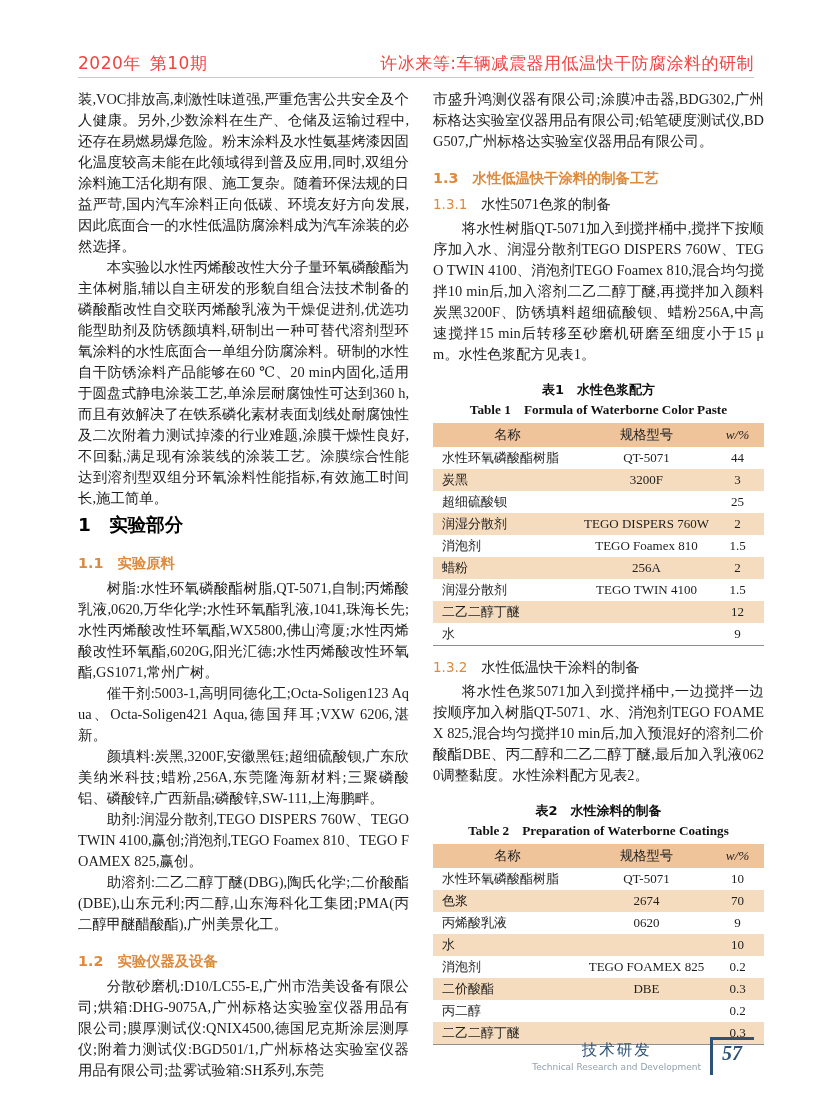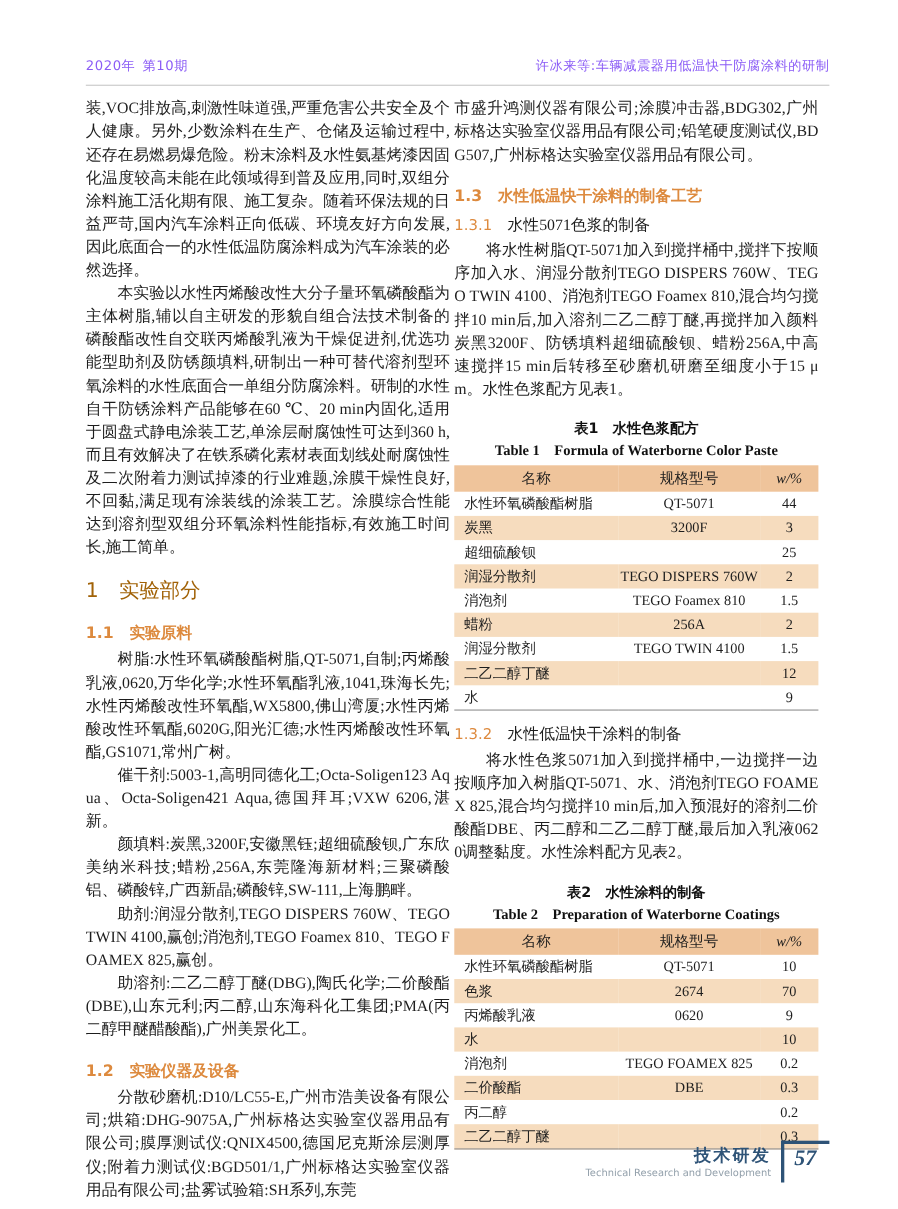--- a/index.html
+++ b/index.html
@@ -10,41 +10,41 @@
     background: #ffffff;
     font-family: "Liberation Serif", "DejaVu Serif", serif;
     color: #1d1d1d;
     overflow: hidden;
   }
   
   .pageheader {
     position: absolute; top: 52px; left: 78px; right: 62px;
     display: flex; justify-content: space-between; align-items: flex-end;
     font-family: "DejaVu Sans", "Liberation Sans", sans-serif;
-    font-size: 12px; color: #8b5cf6; letter-spacing: 0.5px;
+    font-size: 17px; color: #ef4444; letter-spacing: 0.5px;
   }
   .header-rule {
     position: absolute; top: 77px; left: 78px; right: 62px;
     border-top: 1px solid #c8c8c8; height: 0;
   }
   
   .columns {
     position: absolute; top: 89px; left: 78px;
-    display: flex; gap: 4px;
+    display: flex; gap: 24px;
   }
   .col { width: 331px; }
   p.body {
     margin: 0; font-size: 14.4px; line-height: 21px;
     text-align: justify; word-break: break-all;
   }
   p.indent { text-indent: 2em; }
   h1.sec {
-    margin: 15px 0 9px;
-    font-family: "DejaVu Sans", "Liberation Sans", sans-serif;
-    font-size: 18.5px; font-weight: normal; color: #a16207;
+    margin: 3px 0 9px;
+    font-family: "DejaVu Sans", "Liberation Sans", sans-serif;
+    font-size: 18.5px; font-weight: bold; color: #000000;
   }
   h2.sec {
     margin: 17px 0 5px;
     font-family: "DejaVu Sans", "Liberation Sans", sans-serif;
     font-size: 14.3px; font-weight: bold; color: #dd8a3e;
   }
   h3.sec {
     margin: 7px 0 4px;
     font-size: 14.4px; font-weight: normal; color: #1d1d1d;
   }
@@ -78,21 +78,21 @@
   table.datatbl tbody tr:nth-child(even) td { background: #f6dcbe; }
   table.datatbl tbody tr:last-child td { border-bottom: 1.5px solid #8f8f8f; }
   
   .pagefooter {
     position: absolute; right: 62px; bottom: 24px;
     display: flex; align-items: flex-start;
   }
   .footer-labels { text-align: right; padding-top: 3px; margin-right: 9px; }
   .footer-cn {
     font-family: "DejaVu Sans", "Liberation Sans", sans-serif;
-    font-weight: bold; font-size: 15.5px; color: #2e5377; letter-spacing: 2px;
+    font-weight: normal; font-size: 15.5px; color: #2e5377; letter-spacing: 2px; text-align: center;
   }
   .footer-en {
     font-family: "DejaVu Sans", "Liberation Sans", sans-serif;
     font-size: 9px; color: #93a0ab; margin-top: 1px;
   }
   .page-num {
     border-left: 3px solid #2e5377; border-top: 3px solid #2e5377;
     padding: 2px 12px 10px 9px;
     font-family: "Liberation Serif", "DejaVu Serif", serif;
     font-style: italic; font-weight: bold; font-size: 20px; color: #2e5377;

